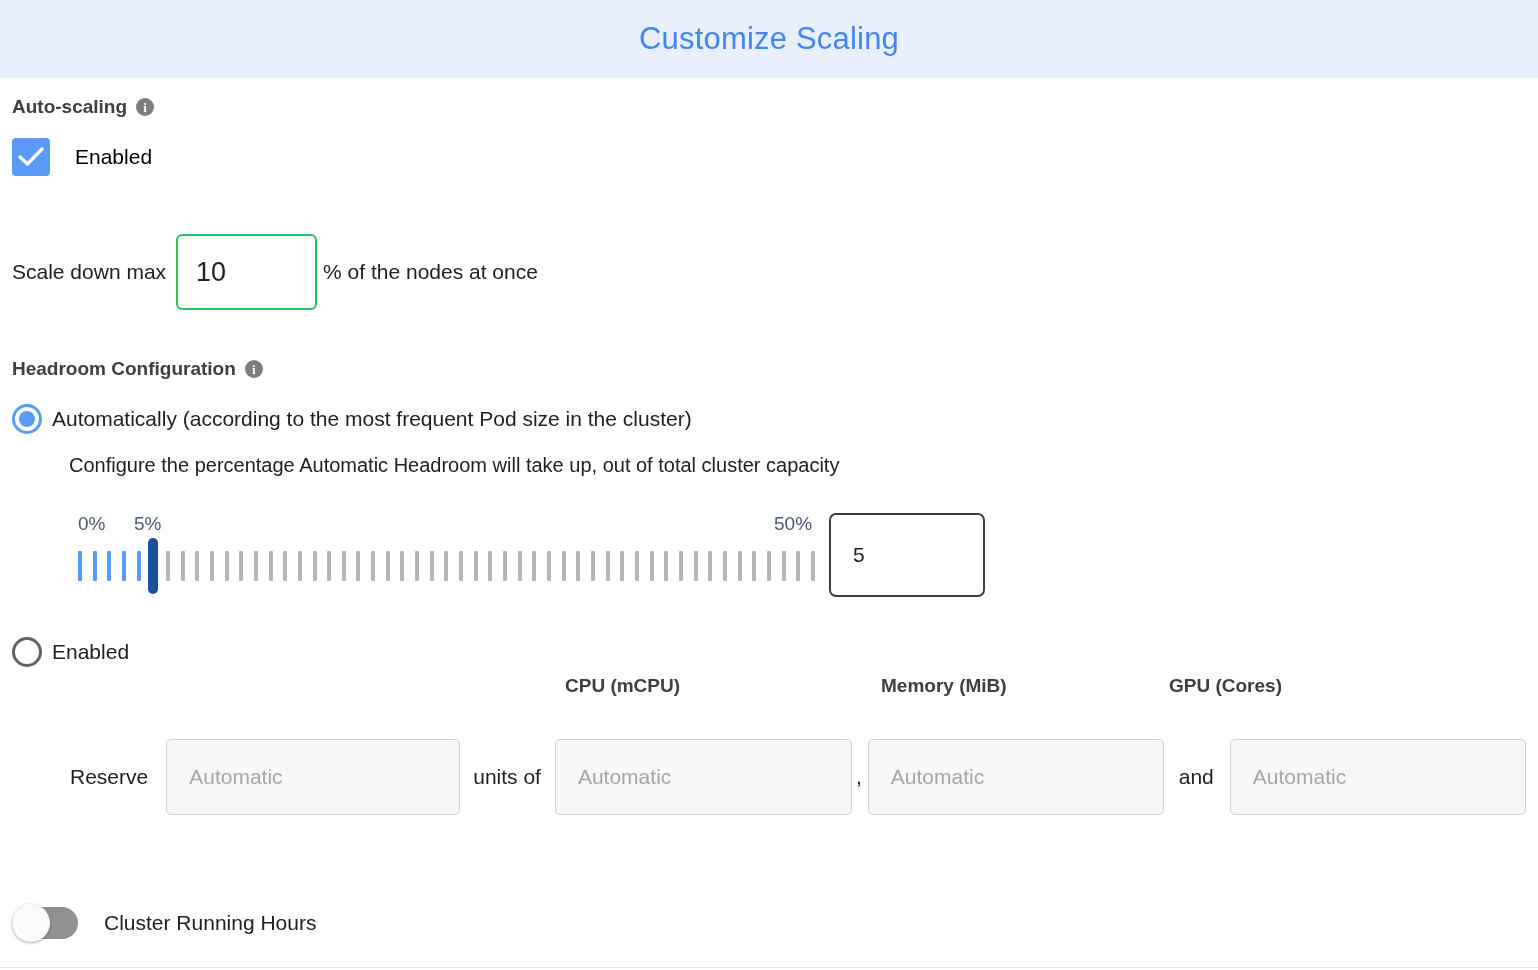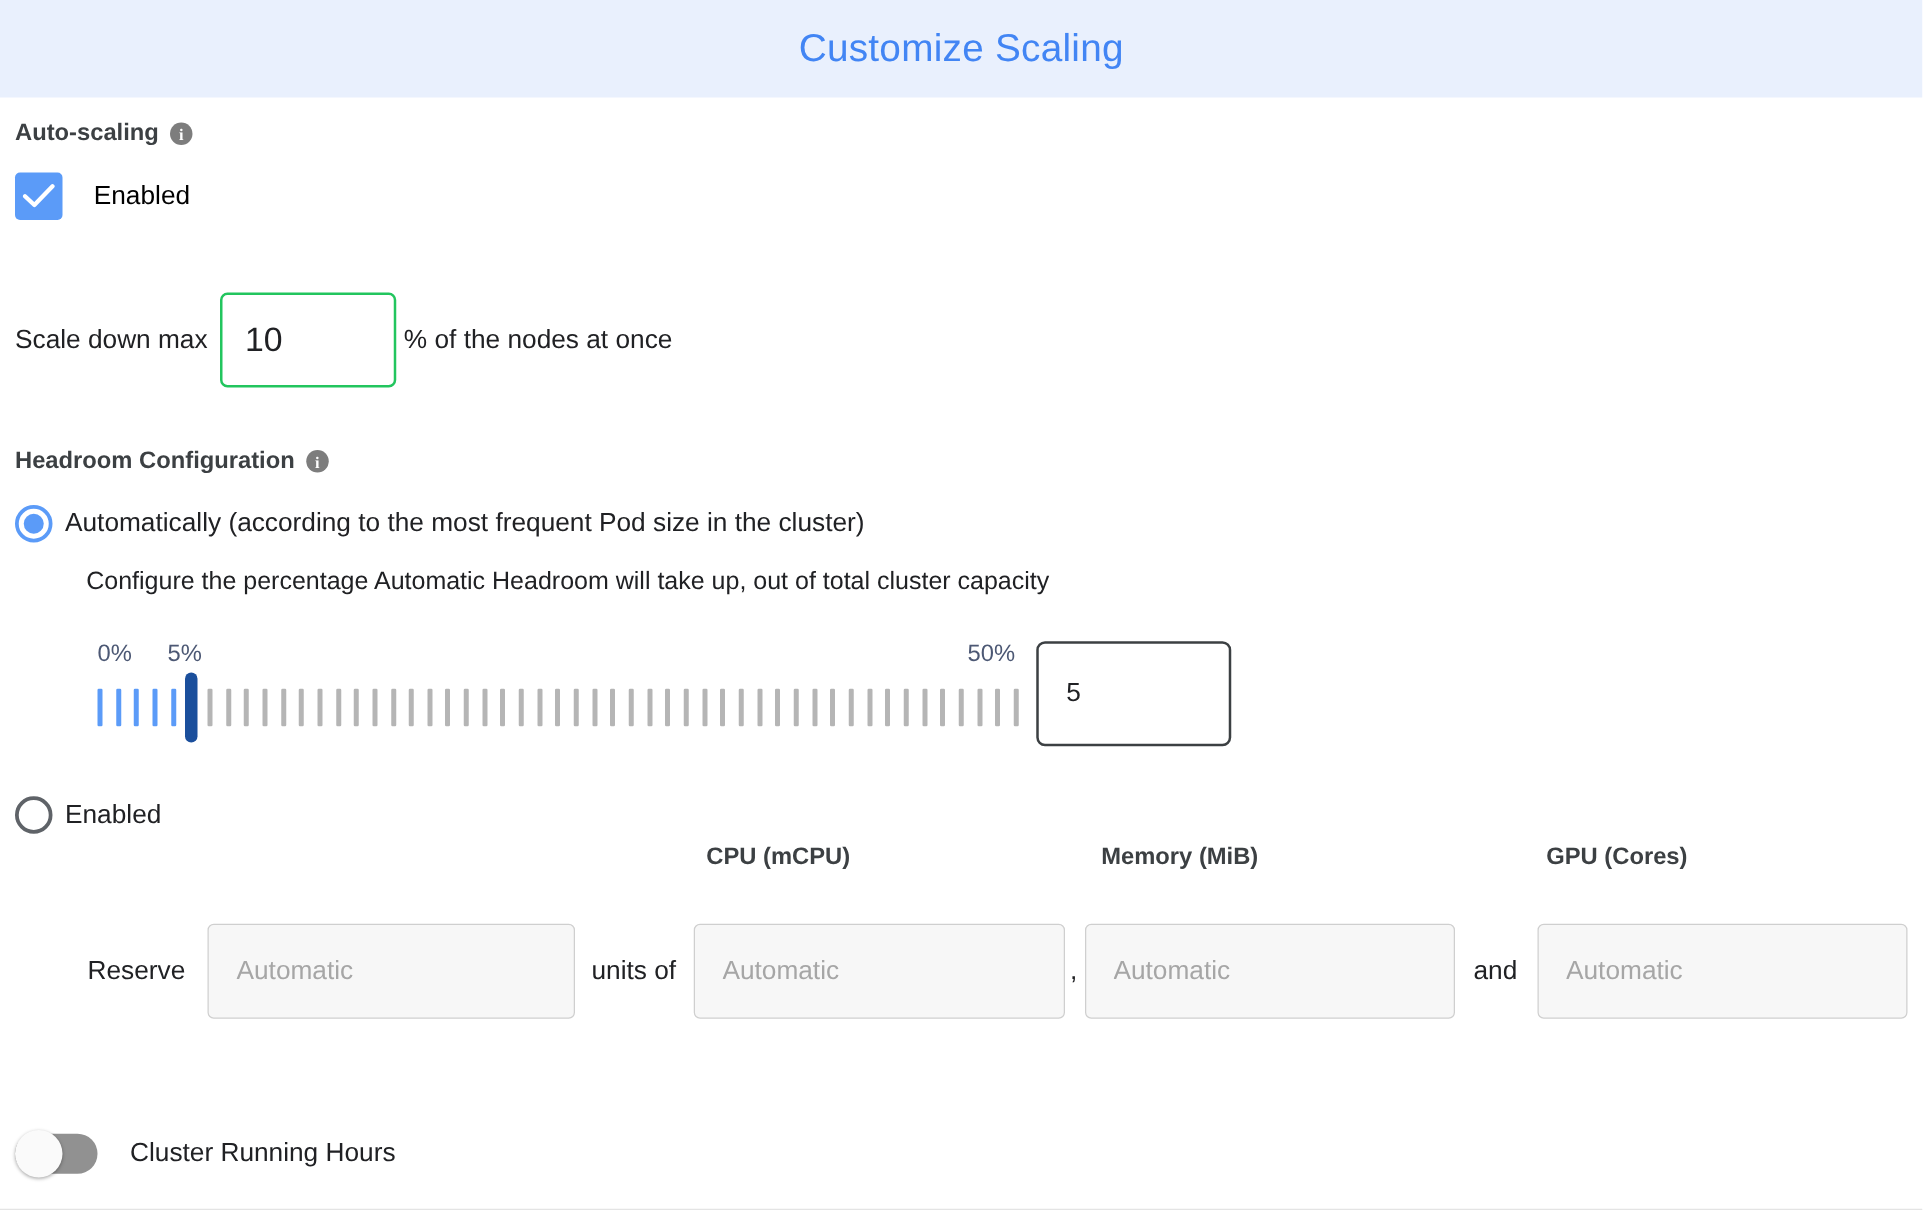--- a/index.html
+++ b/index.html
@@ -378,21 +378,21 @@
 
     <div class="radio-row manual-radio-row">
       <span class="radio off"></span>
       <span class="radio-text">Enabled</span>
     </div>
 
     <div class="reserve-area">
       <div class="col-headers">
         <span class="col-head" style="left:553px">CPU (mCPU)</span>
         <span class="col-head" style="left:869px">Memory (MiB)</span>
-        <span class="col-head" style="left:1225px">GPU (Cores)</span>
+        <span class="col-head" style="left:1157px">GPU (Cores)</span>
       </div>
 
       <div class="reserve-row">
         <span class="reserve-label">Reserve</span>
         <input class="auto-input w1" type="text" placeholder="Automatic" style="">
         <span class="sep-units">units of</span>
         <input class="auto-input w2" type="text" placeholder="Automatic" style="">
         <span class="sep-comma">,</span>
         <input class="auto-input w3" type="text" placeholder="Automatic" style="">
         <span class="sep-and">and</span>

